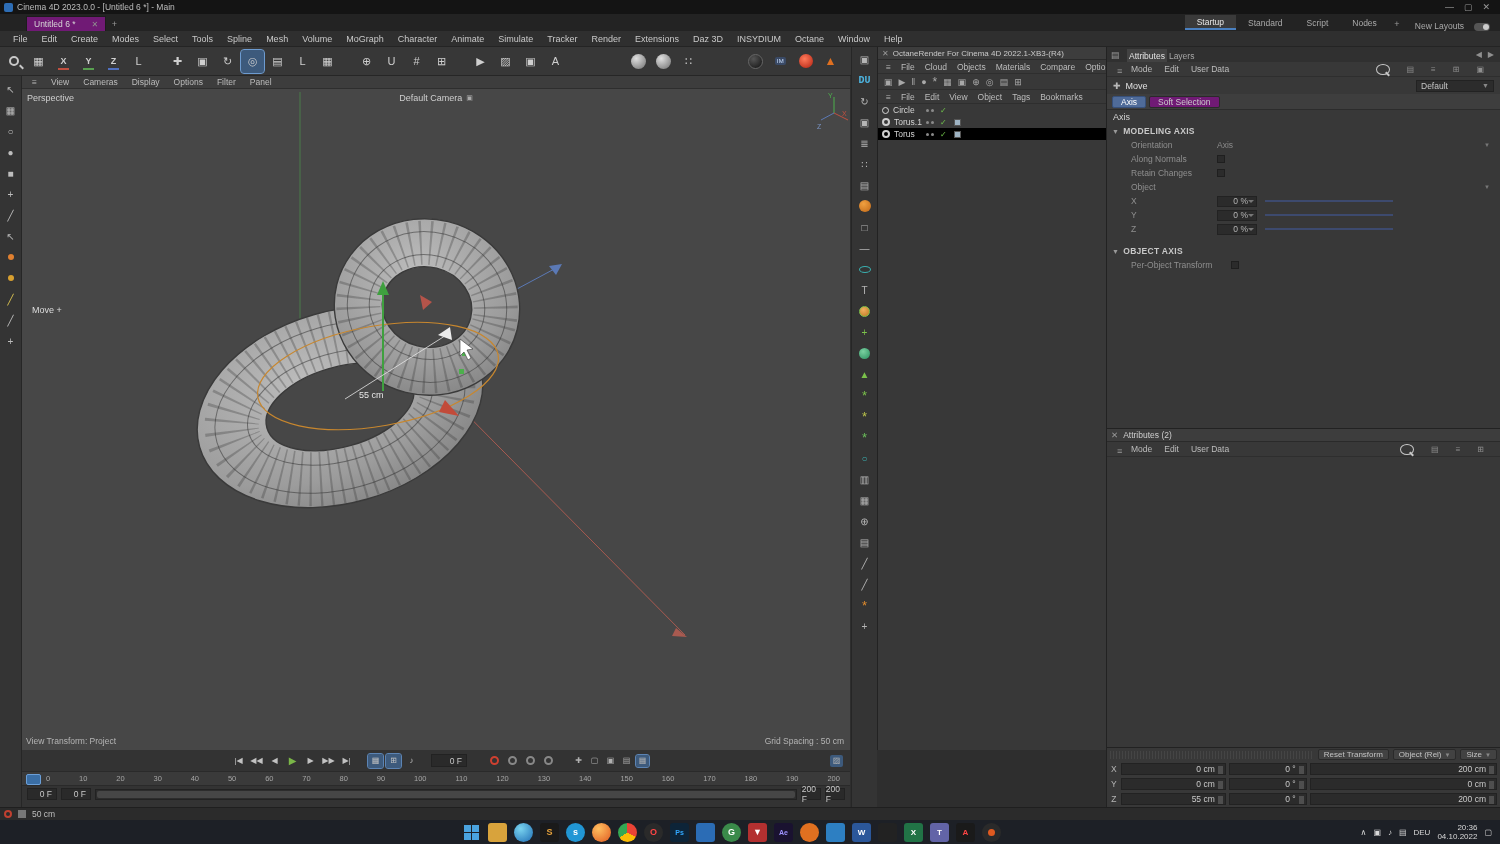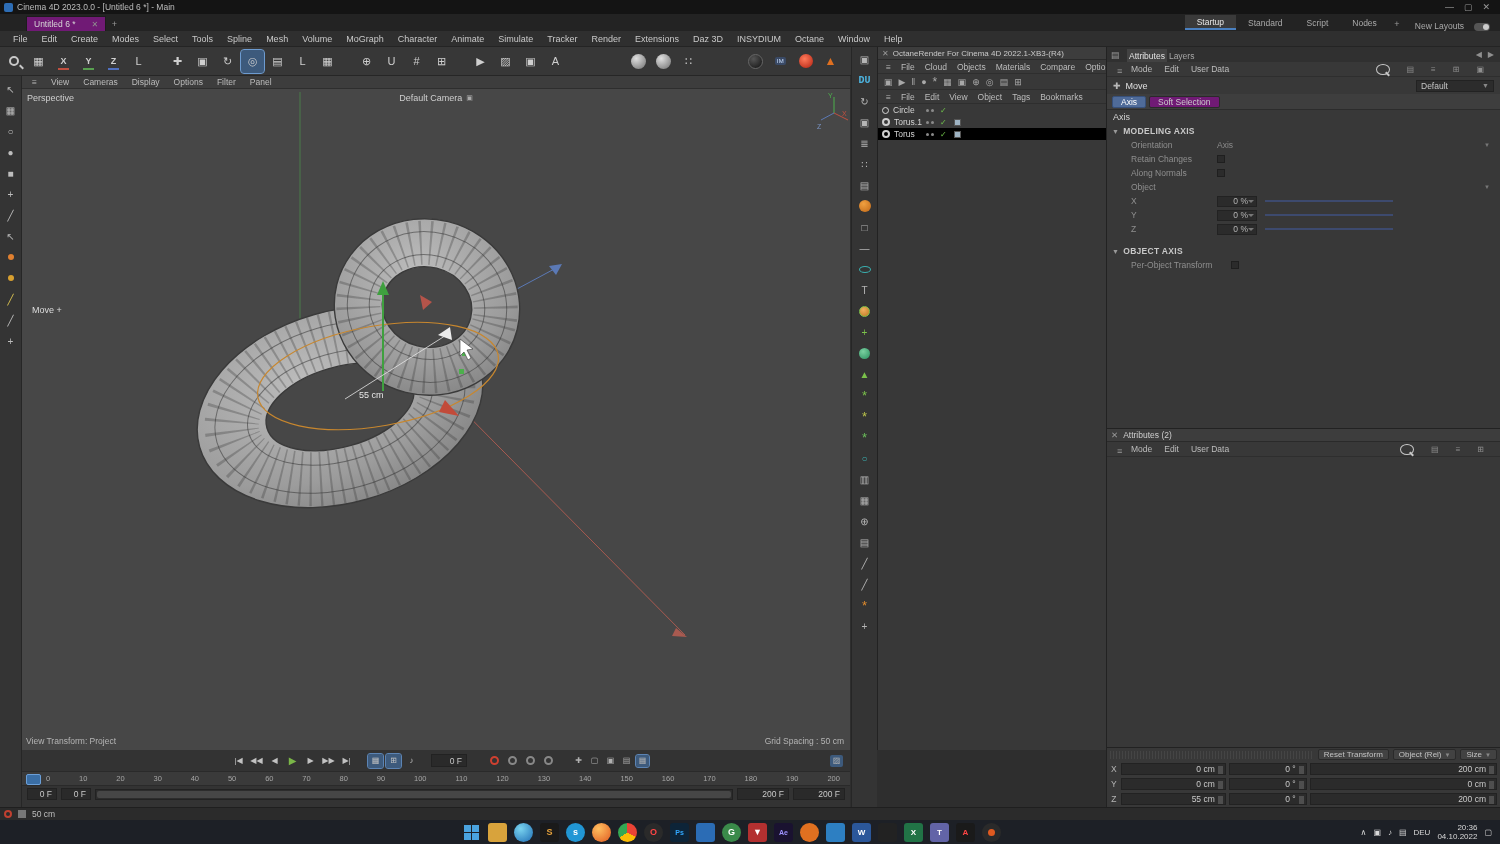--- a/index.html
+++ b/index.html
@@ -160,21 +160,21 @@
   .reccircle.red{border-color:#d04030;}
   .keyicon{width:13px;height:12px;display:flex;align-items:center;justify-content:center;font-size:8px;color:#b0b0b0;}
   .keyicon.blue{background:#3d5a7c;outline:1px solid #5c84b4;border-radius:2px;}
   .ruler{height:15px;background:#3a3a3a;border-top:1px solid #2a2a2a;border-bottom:1px solid #2a2a2a;
     display:flex;justify-content:space-between;align-items:center;padding:0 10px 0 24px;position:relative;}
   .ruler .tick{font-size:7.5px;color:#a5a5a5;}
   .playhead{position:absolute;left:4px;top:2px;width:15px;height:11px;background:#3a6ea5;border:1px solid #6b9fd8;border-radius:2px;}
   .range{height:16px;display:flex;align-items:center;gap:4px;padding:0 5px;}
   .rfield{height:12px;background:#2a2a2a;border:1px solid #222;display:flex;align-items:center;
     justify-content:flex-end;padding-right:4px;font-size:8.5px;color:#c9c9c9;}
-  .rf-s{width:30px;} .rf-e{width:52px;}
+  .rf-s{width:30px;} .rf-e{width:20px;}
   .rtrack{flex:1;height:11px;background:#2c2c2c;border:1px solid #222;position:relative;}
   .rtrack .pill{position:absolute;inset:1px;background:#464646;border-radius:2px;}
 
   
   .statusbar{left:0;top:807px;width:1500px;height:13px;background:#2b2b2b;border-top:1px solid #1f1f1f;
     display:flex;align-items:center;gap:6px;padding-left:4px;font-size:8.5px;color:#bdbdbd;}
   .st-ic1{width:8px;height:8px;border-radius:50%;border:2px solid #c04030;}
   .st-ic2{width:8px;height:8px;background:#777;}
 
   
@@ -546,25 +546,25 @@
       <span>MODELING AXIS</span>
     </div>
     <div class="arow">
       <span class="albl">Orientation</span>
       <span class="aval aval-dd">
         <span>Axis</span>
         <span class="car" style="font-size:6px;color:#777;">▼</span>
       </span>
     </div>
     <div class="arow">
+      <span class="albl">Along Normals</span>
+      <span class="cbox"></span>
+    </div>
+    <div class="arow">
       <span class="albl">Retain Changes</span>
-      <span class="cbox"></span>
-    </div>
-    <div class="arow">
-      <span class="albl">Along Normals</span>
       <span class="cbox"></span>
     </div>
     <div class="arow">
       <span class="albl">Object</span>
       <span class="aval aval-dd">
         <span></span>
         <span class="car" style="font-size:6px;color:#777;">▼</span>
       </span>
     </div>
     <div class="arow">

